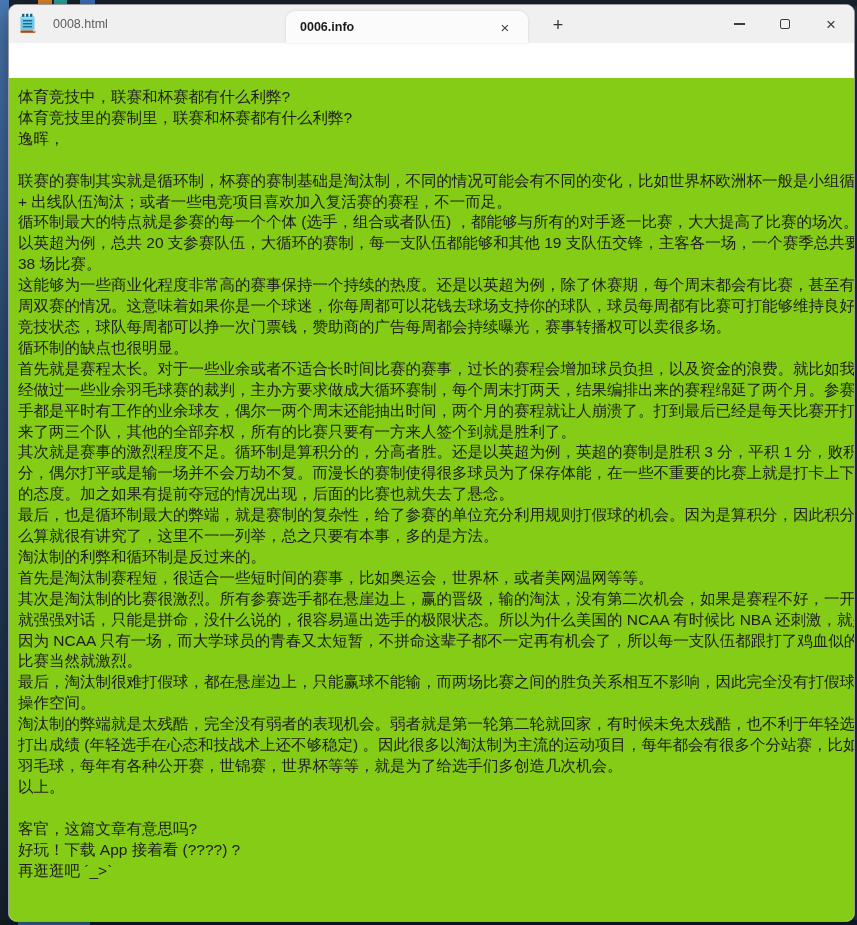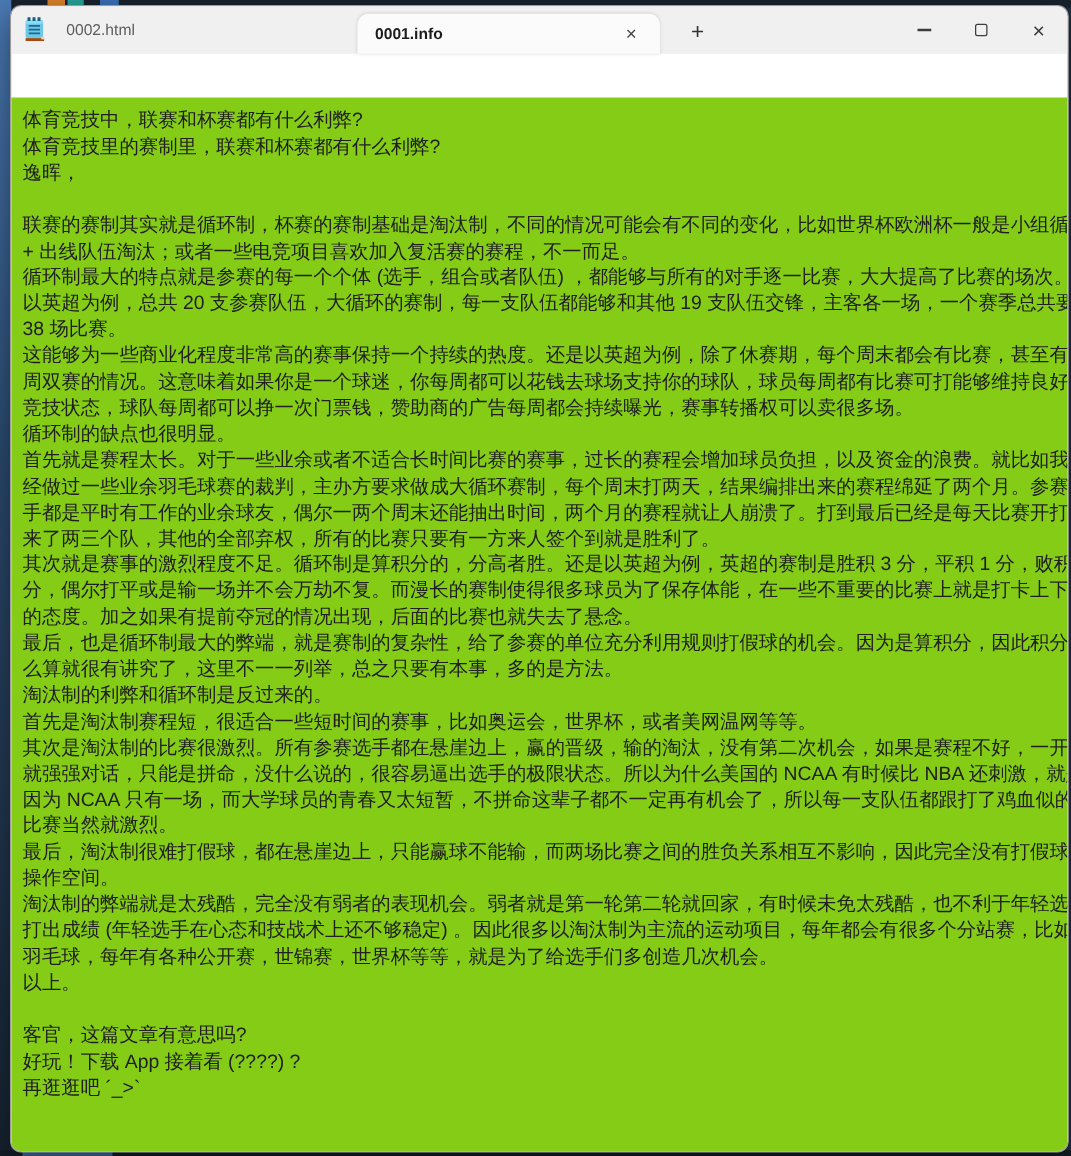--- a/index.html
+++ b/index.html
@@ -113,25 +113,25 @@
         <rect x="11" y="0.8" width="2.4" height="3" fill="#1c5f7e"></rect>
         <rect x="4" y="7" width="9" height="1.4" fill="#1b6a8f"></rect>
         <rect x="4" y="10" width="9" height="1.4" fill="#1b6a8f"></rect>
         <rect x="4" y="13" width="9" height="1.4" fill="#1b6a8f"></rect>
         <rect x="1.5" y="17.5" width="14.8" height="2.3" fill="#a34a12"></rect>
         <rect x="14" y="16.2" width="2.3" height="2.3" fill="#e8d9b0"></rect>
       </svg>
     </div>
 
     <div class="tab tab-inactive">
-      <span class="tab-label">0002.html</span>
+      <span class="tab-label">0008.html</span>
     </div>
 
     <div class="tab tab-active">
-      <span class="tab-label">0001.info</span>
+      <span class="tab-label">0006.info</span>
       <span class="tab-close">×</span>
     </div>
 
     <div class="newtab">+</div>
 
     <div class="win-controls">
       <div class="wc">
           <span class="min-glyph"></span>
         </div>
       <div class="wc">

